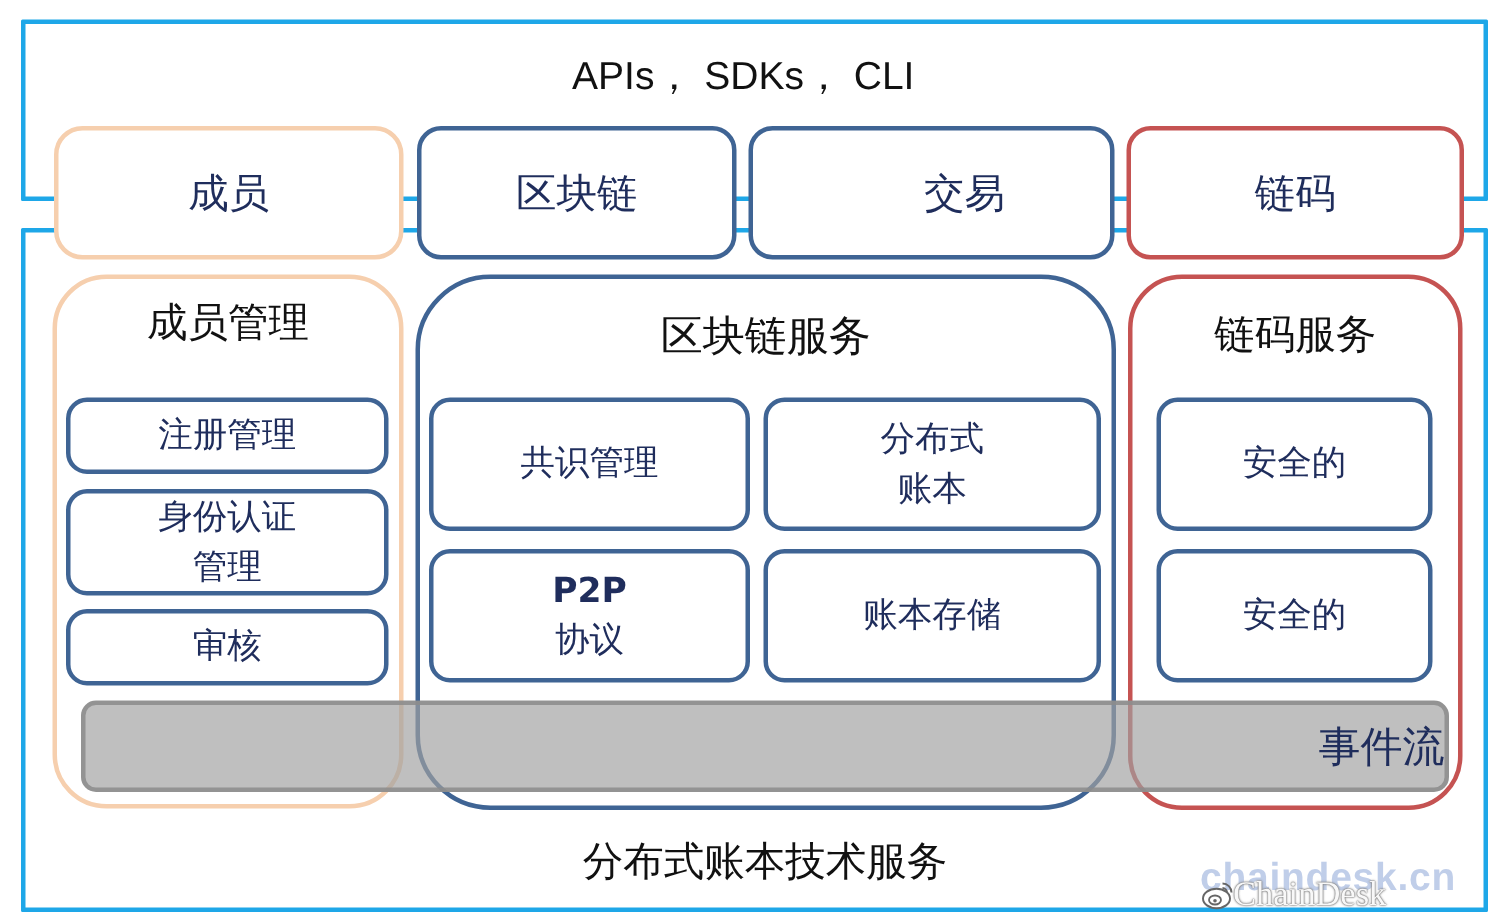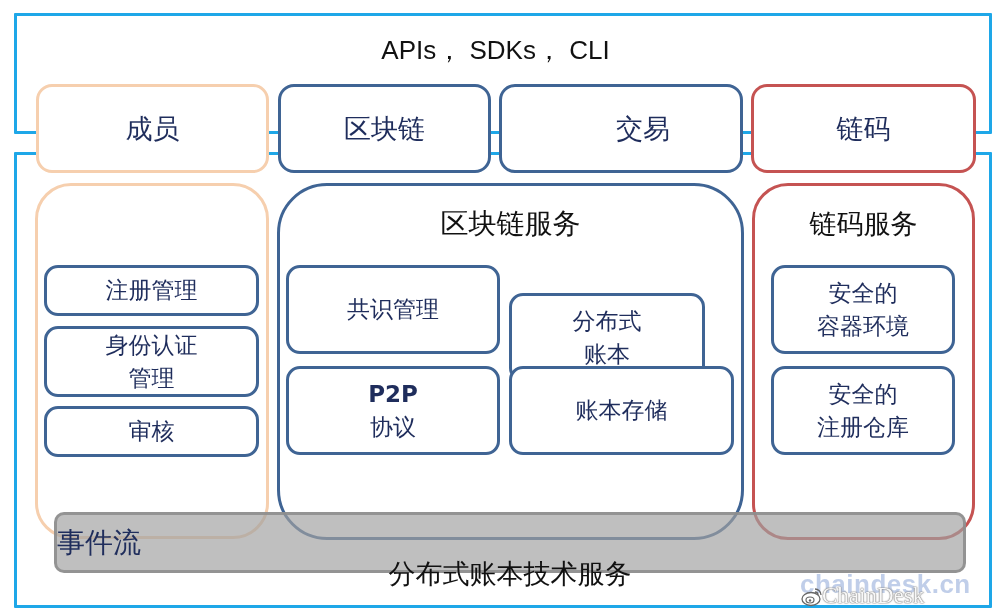--- a/index.html
+++ b/index.html
@@ -8,34 +8,34 @@
     .abs { position: absolute; box-sizing: border-box; }
     .frame-top { left: 14px; top: 13px; width: 978px; height: 121px;
       border: 3px solid #1ea7e8; border-radius: 1px; }
     .frame-bottom { left: 14px; top: 152px; width: 978px; height: 456px;
       border: 3px solid #1ea7e8; border-radius: 1px; }
     .api-title { left: 0; top: 33px; width: 991px; text-align: center;
       font-family: "Liberation Sans", sans-serif; font-size: 26px; color: #111; }
     .top-box { top: 84px; height: 89px; border-radius: 16px; background: #ffffff;
       border: 3px solid #3f6494; display: flex; align-items: center; justify-content: center;
       font-size: 27px; color: #1f2d5c; }
-    .top-box.member { border-color: #f6cfae; }
+    .top-box.member { border-color: #f6cfae; border-radius: 19px; }
     .top-box.chaincode { border-color: #c55352; }
     .panel { border-radius: 36px; background: #ffffff; border: 3px solid #3f6494; }
     .panel.member { border-color: #f6cfae; }
     .panel.chaincode { border-color: #c55352; }
     .panel-title { position: absolute; left: 0; width: 100%; text-align: center;
       font-size: 27px; color: #111; line-height: 36px; }
     .inner-box { border: 3px solid #3f6494; border-radius: 14px; background: #ffffff;
       display: flex; align-items: center; justify-content: center; text-align: center;
       font-size: 23px; line-height: 33px; color: #1f2d5c; }
     .event-bar { left: 54px; top: 467px; width: 912px; height: 61px;
       background: rgba(160,160,160,0.68); border: 3px solid rgba(140,140,140,0.85);
-      border-radius: 10px; display: flex; align-items: center; justify-content: flex-start;
-      font-size: 28px; color: #1f2d5c; margin-top: 45px; }
+      border-radius: 10px; display: flex; align-items: center; justify-content: flex-end;
+      font-size: 28px; color: #1f2d5c; }
     .footer-title { left: 0; top: 556px; width: 1000px; text-align: center;
       font-size: 27px; color: #111; padding-left: 20px; box-sizing: border-box; font-family: Liberation Mono, monospace; }
     .watermark-bg { left: 800px; top: 569px; font-family: Liberation Sans, sans-serif;
       font-weight: bold; font-size: 26px; color: rgba(140,165,215,0.55); letter-spacing: 0.5px; }
     .watermark-fg { left: 822px; top: 583px; font-family: Liberation Serif, serif;
       font-size: 23px; color: rgba(255,255,255,0.95);
       text-shadow: 0 0 1px #777, 0 0 1px #777, 0 0 2px #999; }
     .weibo-icon { left: 800px; top: 584px; width: 24px; height: 24px; }
   </style>
 </head>
@@ -53,20 +53,21 @@
   <span>区块链</span>
 </div>
 <div class="abs top-box" style="left:499px; width:244px;padding-left:44px;">
   <span>交易</span>
 </div>
 <div class="abs top-box chaincode" style="left:751px; width:225px;">
   <span>链码</span>
 </div>
 
 <div class="abs panel member" style="left:35px; top:183px; width:234px; height:356px;">
+  <div class="panel-title" style="top:12px;">成员管理</div>
 </div>
 <div class="abs inner-box" style="left:44px; top:265px; width:215px; height:51px;">
   <div>
       <div>注册管理</div>
     </div>
 </div>
 <div class="abs inner-box" style="left:44px; top:326px; width:215px; height:71px;">
   <div>
     <div>身份认证</div>
     <div>管理</div>
@@ -79,21 +80,21 @@
 </div>
 
 <div class="abs panel" style="left:277px; top:183px; width:467px; height:357px; border-radius:50px;">
   <div class="panel-title" style="top:20px; font-size:28px;">区块链服务</div>
 </div>
 <div class="abs inner-box" style="left:286px; top:265px; width:214px; height:89px;">
   <div>
       <div>共识管理</div>
     </div>
 </div>
-<div class="abs inner-box" style="left:509px; top:265px; width:196px; height:89px;margin-top:28px;">
+<div class="abs inner-box" style="left:509px; top:265px; width:225px; height:89px;">
   <div>
     <div>分布式</div>
     <div>账本</div>
   </div>
 </div>
 <div class="abs inner-box" style="left:286px; top:366px; width:214px; height:89px;">
   <div>
     <div class="bold" style="font-weight:bold;">P2P</div>
     <div>协议</div>
   </div>
@@ -103,27 +104,25 @@
       <div>账本存储</div>
     </div>
 </div>
 
 <div class="abs panel chaincode" style="left:752px; top:183px; width:223px; height:357px;">
   <div class="panel-title" style="top:20px;">链码服务</div>
 </div>
 <div class="abs inner-box" style="left:771px; top:265px; width:184px; height:89px;">
   <div>
     <div>安全的</div>
-    <div>容器环境</div>
   </div>
 </div>
 <div class="abs inner-box" style="left:771px; top:366px; width:184px; height:89px;">
   <div>
     <div>安全的</div>
-    <div>注册仓库</div>
   </div>
 </div>
 
 <div class="abs event-bar">
   <span>事件流</span>
 </div>
 
 <div class="abs footer-title">分布式账本技术服务</div>
 
 <div class="abs watermark-bg">chaindesk.cn</div>

